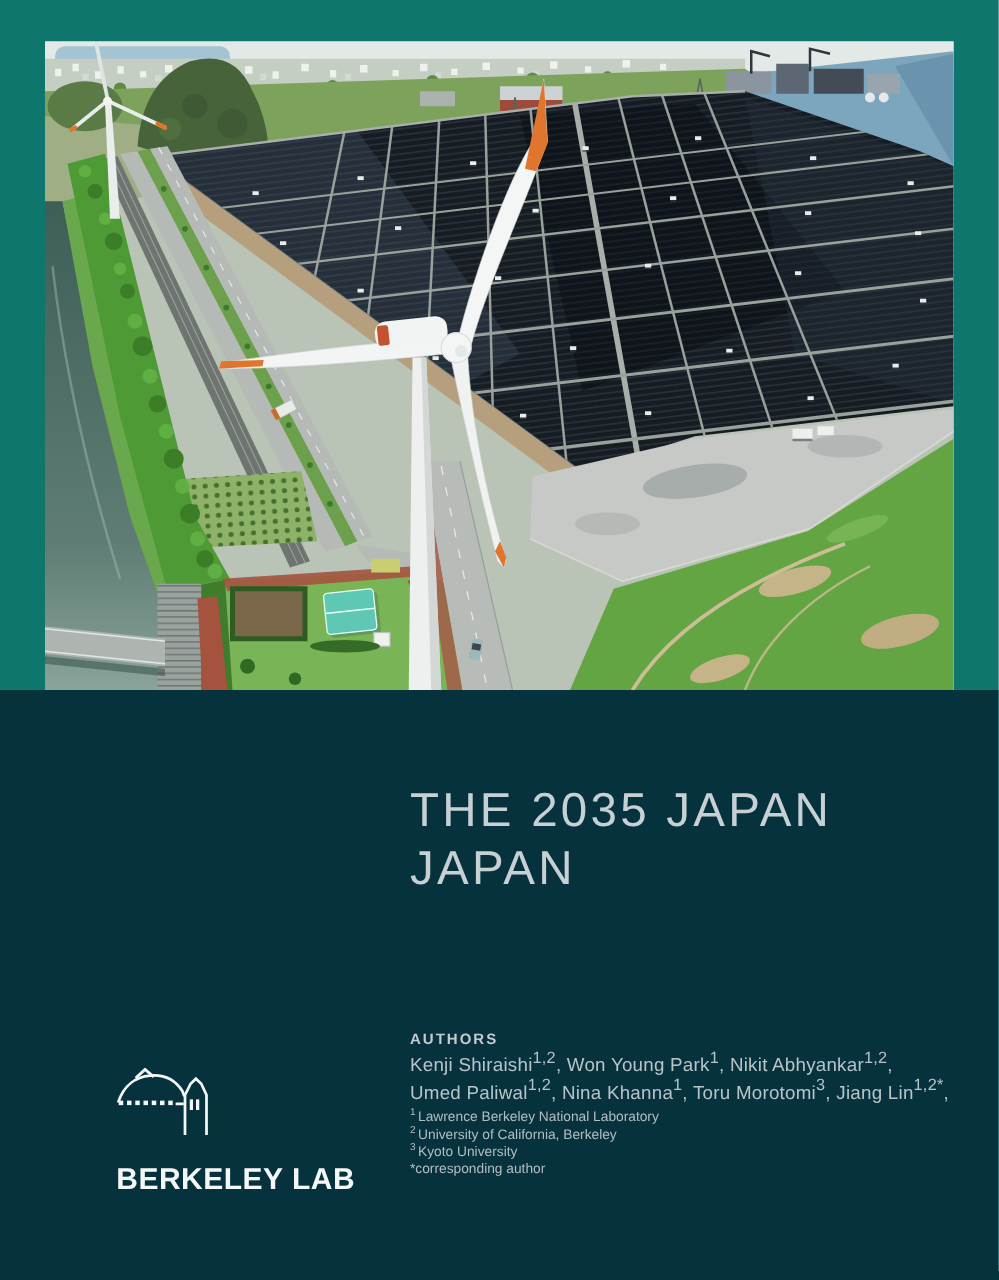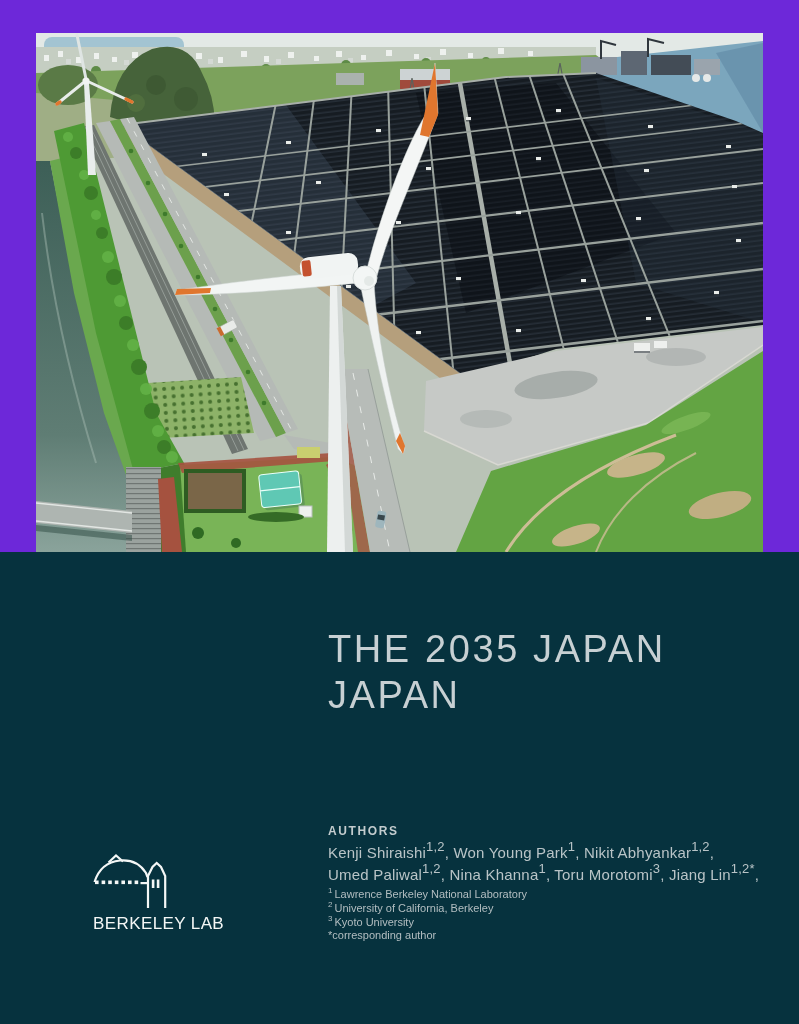--- a/index.html
+++ b/index.html
@@ -1,38 +1,38 @@
 <!DOCTYPE html>
 <html style="--teal: #06323e; --title: #c7d0d3; --sub: #c3ccce; --auth: #b9c4c7; --fn: #b3bec1; --logo: #f4f7f6;"><head>
 <meta charset="utf-8">
 <style>
   :root{
     --teal:#06323e; --title:#c7d0d3; --sub:#c3ccce; --auth:#b9c4c7;
     --fn:#b3bec1; --logo:#f4f7f6;
   }
   *{margin:0;padding:0;box-sizing:border-box}
   body{background:#fff;font-family:"Liberation Sans",sans-serif;}
-  .page{position:relative;width:799px;height:1024px;background:#6d28d9;overflow:hidden}
+  .page{position:relative;width:799px;height:1024px;background:#0f766e;overflow:hidden}
   .photo-frame{position:absolute;left:36px;top:33px;width:727px;height:519px;overflow:hidden;background:#b9c3b6}
   .photo-frame svg{display:block;width:727px;height:519px}
   .teal{position:absolute;left:0;top:552px;width:799px;height:472px;background:var(--teal)}
   .title{position:absolute;left:328px;top:74px;font-size:38px;line-height:46px;font-weight:300;
          letter-spacing:2.6px;color:var(--title)}
   .subtitle{position:absolute;left:328px;top:181px;font-size:15.5px;line-height:25px;font-weight:bold;
          letter-spacing:.5px;color:var(--sub)}
   .authors-heading{position:absolute;left:328px;top:272px;font-size:12px;font-weight:bold;
          letter-spacing:1.6px;color:var(--sub)}
   .author-lines{position:absolute;left:328px;top:290px;font-size:15px;line-height:21.5px;color:var(--auth);letter-spacing:.2px}
   .author-lines sup{font-size:13px;line-height:0;position:relative;top:-1px}
   .footnotes{position:absolute;left:328px;top:336px;font-size:11px;line-height:13.8px;color:var(--fn)}
   .footnotes sup{font-size:8px;line-height:0;margin-right:2px}
   .footnotes .italic{}
   .logo{position:absolute;left:93px;top:302px;width:170px}
   .logo-graphic{display:block}
-  .logo-wordmark{margin-top:4px;font-size:17px;font-weight:normal;letter-spacing:.4px;color:var(--logo);white-space:nowrap}
+  .logo-wordmark{margin-top:20px;font-size:24px;font-weight:bold;letter-spacing:.4px;color:var(--logo);white-space:nowrap}
 </style>
 </head>
 <body>
 
 <div class="page">
 
   <div class="photo-frame" title="Aerial drone photo of a large utility-scale solar farm with two white wind turbines with orange blade tips, a tree-lined canal, access roads and a small park with a green-roofed gazebo; a town, dark green hills and the sea lie in the distance.">
     <svg viewBox="0 0 727 519" preserveAspectRatio="none">
       <defs>
         <linearGradient id="waterGrad" x1="0" y1="0" x2="0" y2="1">

